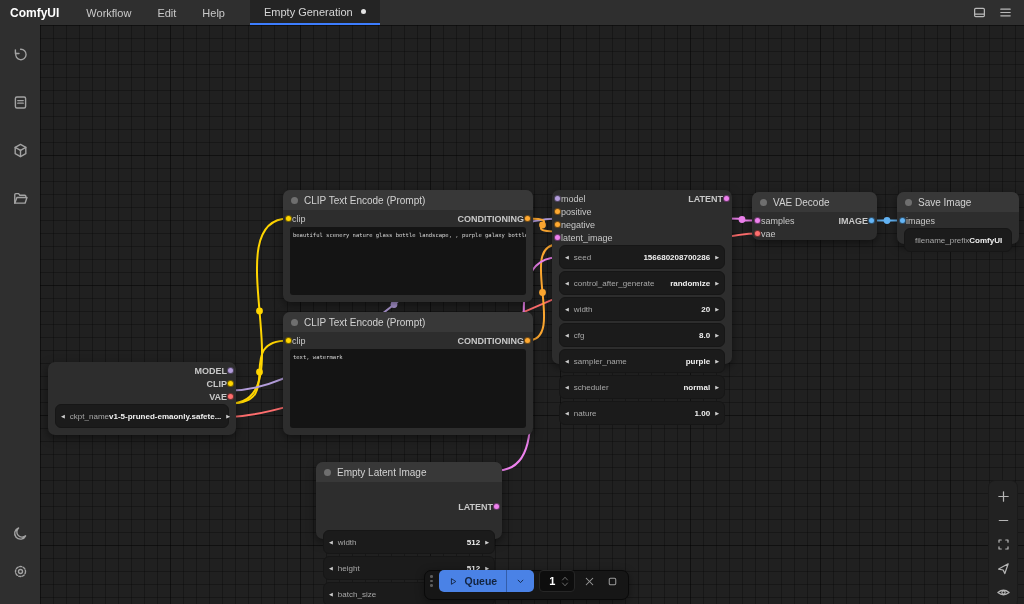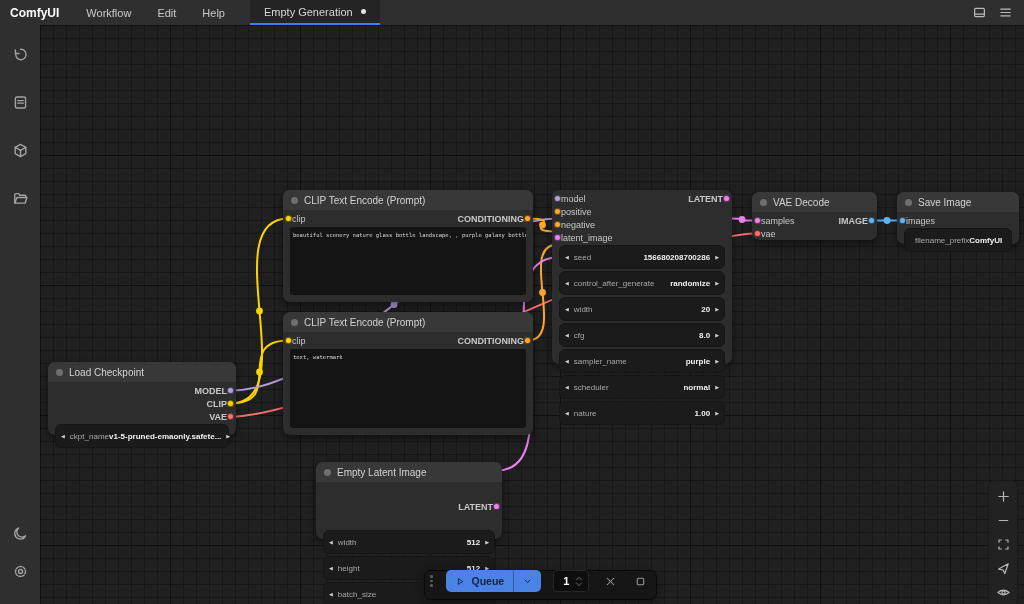--- a/index.html
+++ b/index.html
@@ -62,21 +62,21 @@
   .widget .wlabel { color:#a8a8a8; margin-left:5px; white-space:nowrap; }
   .widget .wspacer { flex:1; }
   .widget .wvalue { color:#f0f0f0; font-weight:bold; margin-right:5px; white-space:nowrap; }
   .node-textarea { flex:1; margin:2px 7px 7px; background:#141414; border-radius:3px;
                    font-family:"DejaVu Sans Mono", monospace; font-size:5.5px; line-height:1.6;
                    color:#d8d8d8; padding:4px 3px; overflow:hidden; white-space:nowrap; }
 
   
   .queuebar { position:absolute; z-index:5; left:384px; top:545px; height:30px; background:#161616;
               border:1px solid #090909; border-radius:7px; display:flex; align-items:center;
-              padding:0 7px 8px 4px; gap:12px; box-shadow:0 2px 8px rgba(0,0,0,.4); }
+              padding:0 7px 8px 4px; gap:5px; box-shadow:0 2px 8px rgba(0,0,0,.4); }
   .drag-handle { display:flex; flex-direction:column; gap:2px; padding:0 1px; }
   .drag-handle i { width:2.5px; height:2.5px; border-radius:50%; background:#5c5c5c; }
   .queue-btn { height:22px; border-radius:5px; display:flex; align-items:center; color:#12233f; }
   .queue-main { display:flex; align-items:center; gap:6px; padding:0 9px; height:100%; }
   .queue-main svg, .queue-caret svg { width:11px; height:11px; }
   .queue-label { font-size:10.5px; font-weight:600; }
   .queue-caret { padding:0 8px; height:100%; display:flex; align-items:center;
                  border-left:1px solid rgba(10,25,55,.35); }
   .count-box { height:22px; background:#0d0d0d; border:1px solid #262626; border-radius:4px;
                display:flex; align-items:center; padding:0 2px 0 8px; gap:5px; }
@@ -256,24 +256,20 @@
             </svg>
         </div>
         <div class="zb-btn">
           <svg class="icon" viewBox="0 0 16 16">
               <path d="M2 8 Q8 3.2 14 8 Q8 12.8 2 8 Z"></path>
               <circle cx="8" cy="8" r="1.7"></circle>
             </svg>
         </div>
       </div>
     <div class="node" style="left: 8px; top: 337px; width: 188px; height: 73px;">
-          <div class="node-header">
-            <span class="node-collapse-dot"></span>
-            <span class="node-title">Load Checkpoint</span>
-          </div>
           <div class="slots">
             <div class="slot-row">
               <span class="slot-out-label">MODEL</span>
               <span class="slot-dot out" style="background: rgb(179, 157, 219);"></span>
             </div>
             <div class="slot-row">
               <span class="slot-out-label">CLIP</span>
               <span class="slot-dot out" style="background: rgb(255, 213, 0);"></span>
             </div>
             <div class="slot-row">

